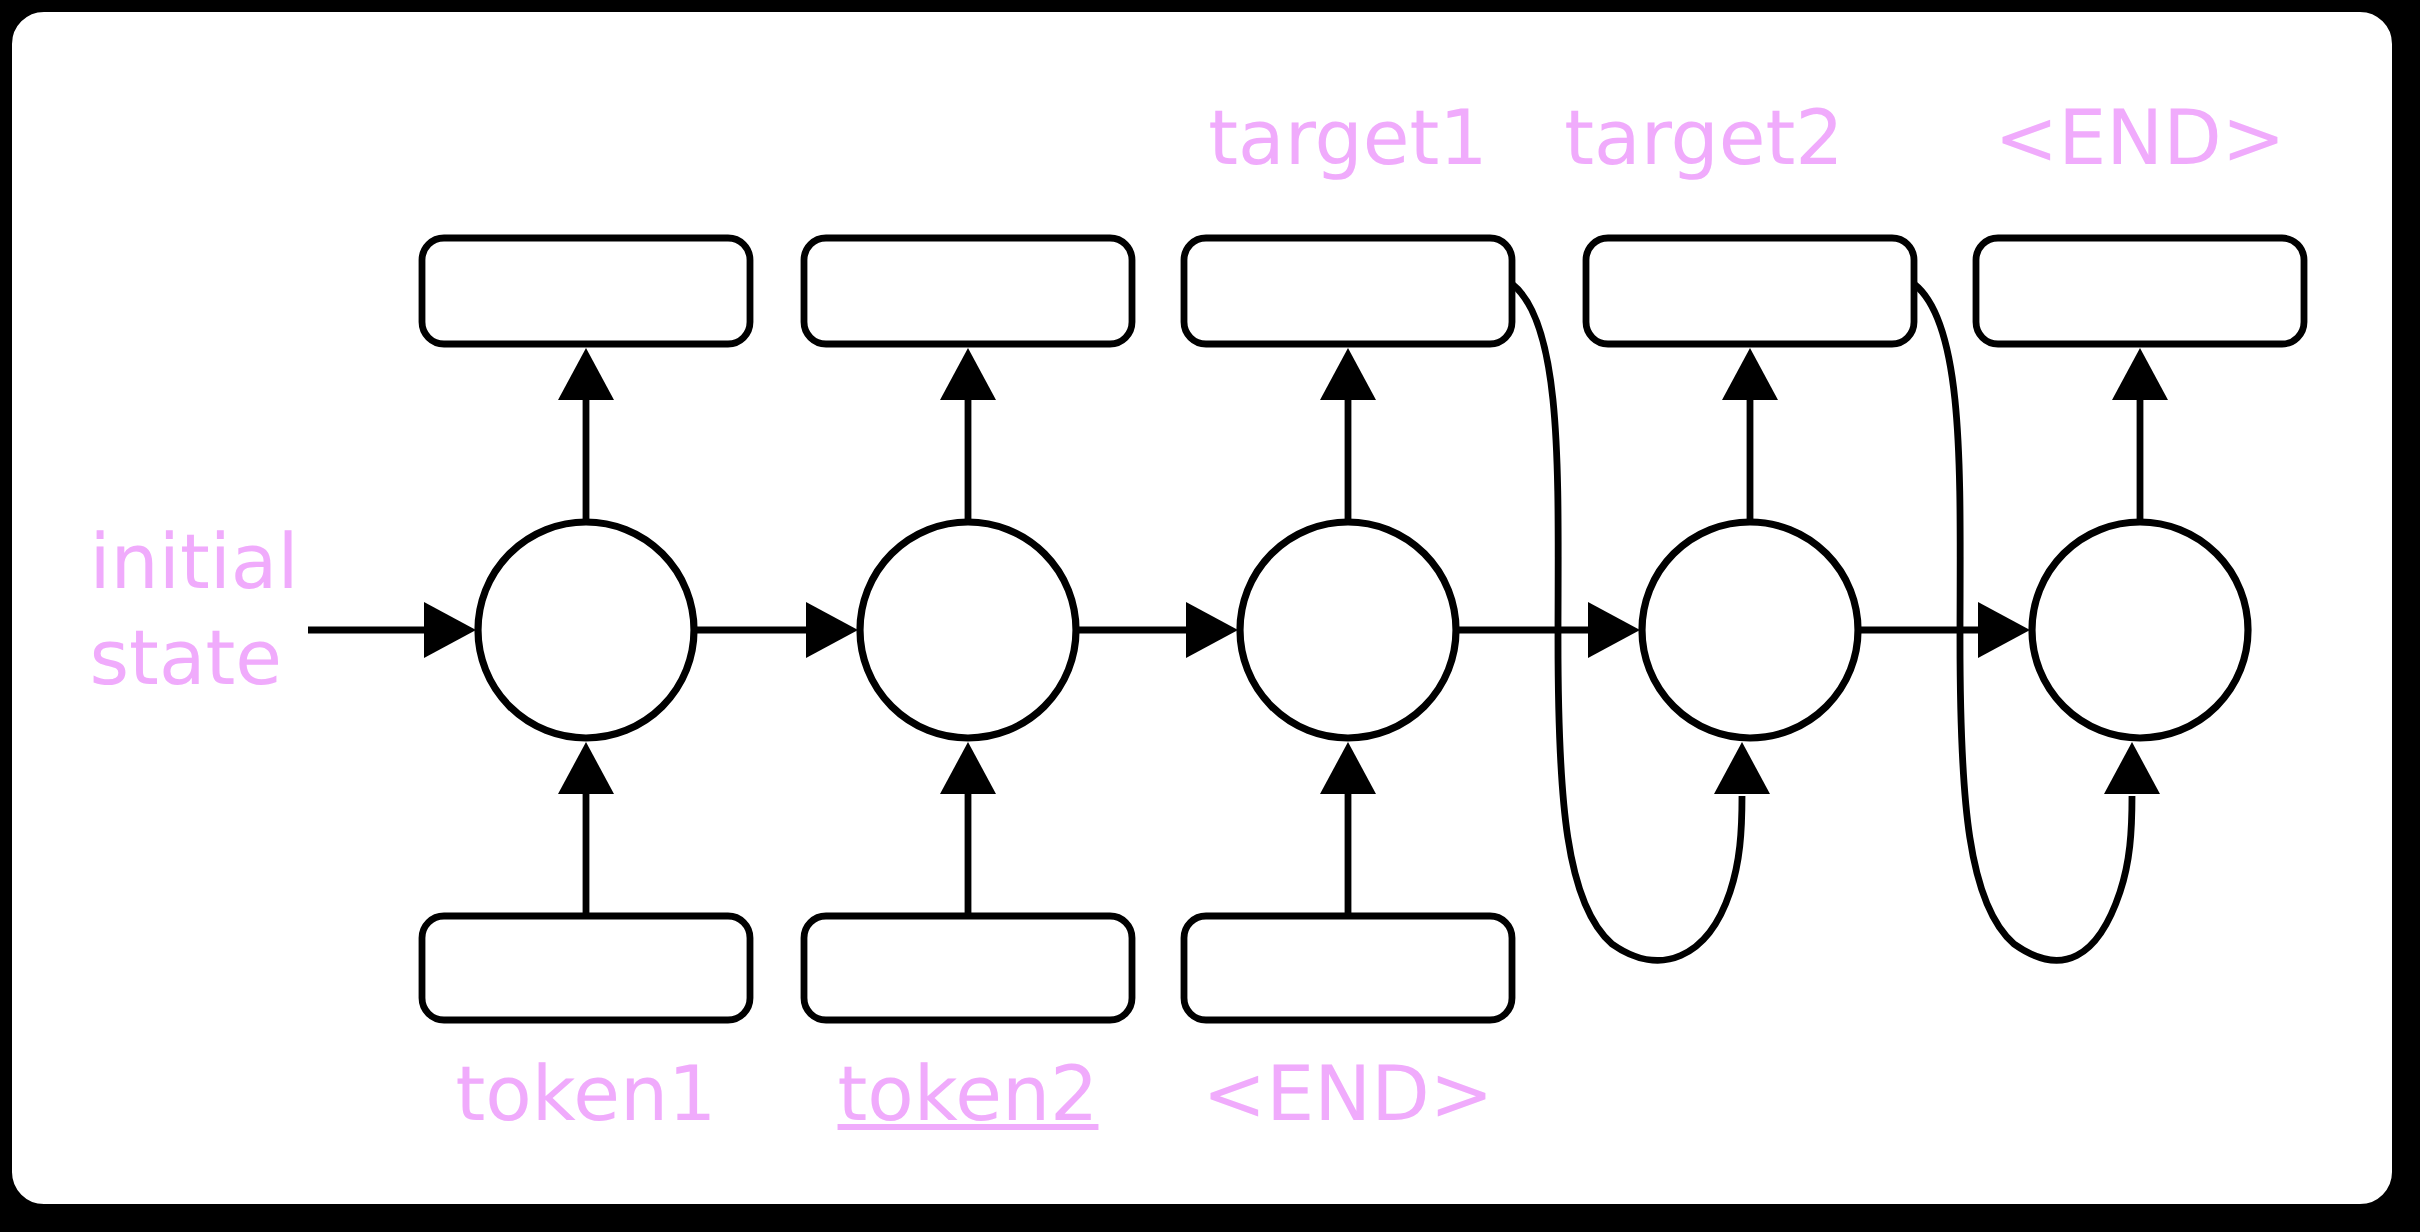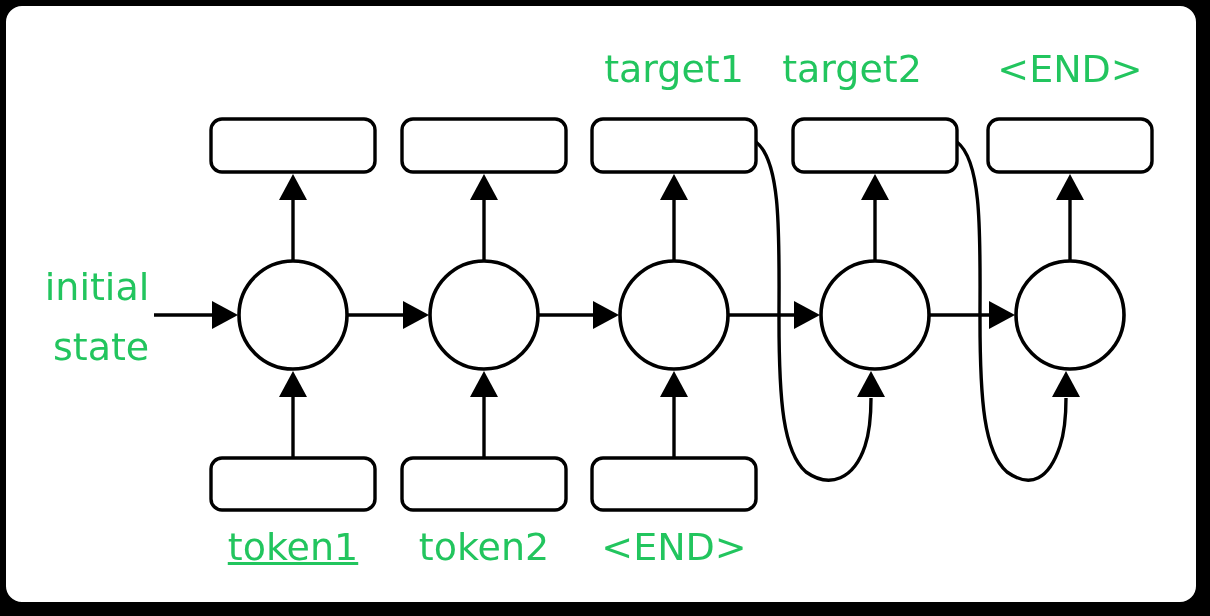--- a/index.html
+++ b/index.html
@@ -2,22 +2,22 @@
 <html><head>
 <meta charset="utf-8">
 <style>
   html,body{margin:0;padding:0;background:#000;}
   #page{position:relative;width:1210px;height:616px;background:#000;
         font-family:"DejaVu Sans",sans-serif;overflow:hidden;}
   #frame{position:absolute;left:2px;top:2px;width:1198px;height:604px;
          border:4px solid #000;border-radius:20px;background:#fff;box-sizing:border-box;}
   #diagram{position:absolute;left:0;top:0;}
   .lbl{position:absolute;transform:translateX(-50%);font-size:38px;line-height:42px;
-       color:#22c55e;white-space:pre;}
-  #initial-label{line-height:60px;text-align:right;}
+       color:#f0abfc;white-space:pre;}
+  #initial-label{line-height:48px;text-align:left;}
 </style>
 </head>
 <body>
 
 <div id="page">
   <div id="frame"></div>
   <svg id="diagram" width="1210" height="616" viewBox="0 0 1210 616">
       <rect stroke="#000000" stroke-width="3.4" fill="#ffffff" x="211" y="119" width="164" height="53" rx="11"></rect>
       <rect stroke="#000000" stroke-width="3.4" fill="#ffffff" x="402" y="119" width="164" height="53" rx="11"></rect>
       <rect stroke="#000000" stroke-width="3.4" fill="#ffffff" x="592" y="119" width="164" height="53" rx="11"></rect>
@@ -61,17 +61,17 @@
       <polygon points="871,371 857,397 885,397" fill="#000000"></polygon>
       <path stroke="#000000" stroke-width="3.4" fill="none" d="M 957 142 C 983 162 980 240 980 320 C 980 400 984 452 1007 472 C 1031 489 1049 479 1060 446 C 1065 431 1066 416 1066 398"></path>
       <polygon points="1066,371 1052,397 1080,397" fill="#000000"></polygon>
     </svg>
   <div id="labels">
     <div class="lbl" id="initial-label" style="left:97px;top:257px;">initial
 state</div>
   <div class="lbl" style="left: 674px; top: 48px;">target1</div>
       <div class="lbl" style="left: 852px; top: 48px;">target2</div>
       <div class="lbl" style="left: 1070px; top: 48px;">&lt;END&gt;</div>
-      <div class="lbl" style="left: 293px; top: 526px; text-decoration: underline;">token1</div>
-      <div class="lbl" style="left: 484px; top: 526px;">token2</div>
+      <div class="lbl" style="left: 293px; top: 526px;">token1</div>
+      <div class="lbl" style="left: 484px; top: 526px; text-decoration: underline;">token2</div>
       <div class="lbl" style="left: 674px; top: 526px;">&lt;END&gt;</div>
     </div>
 </div>
 
 </body></html>

